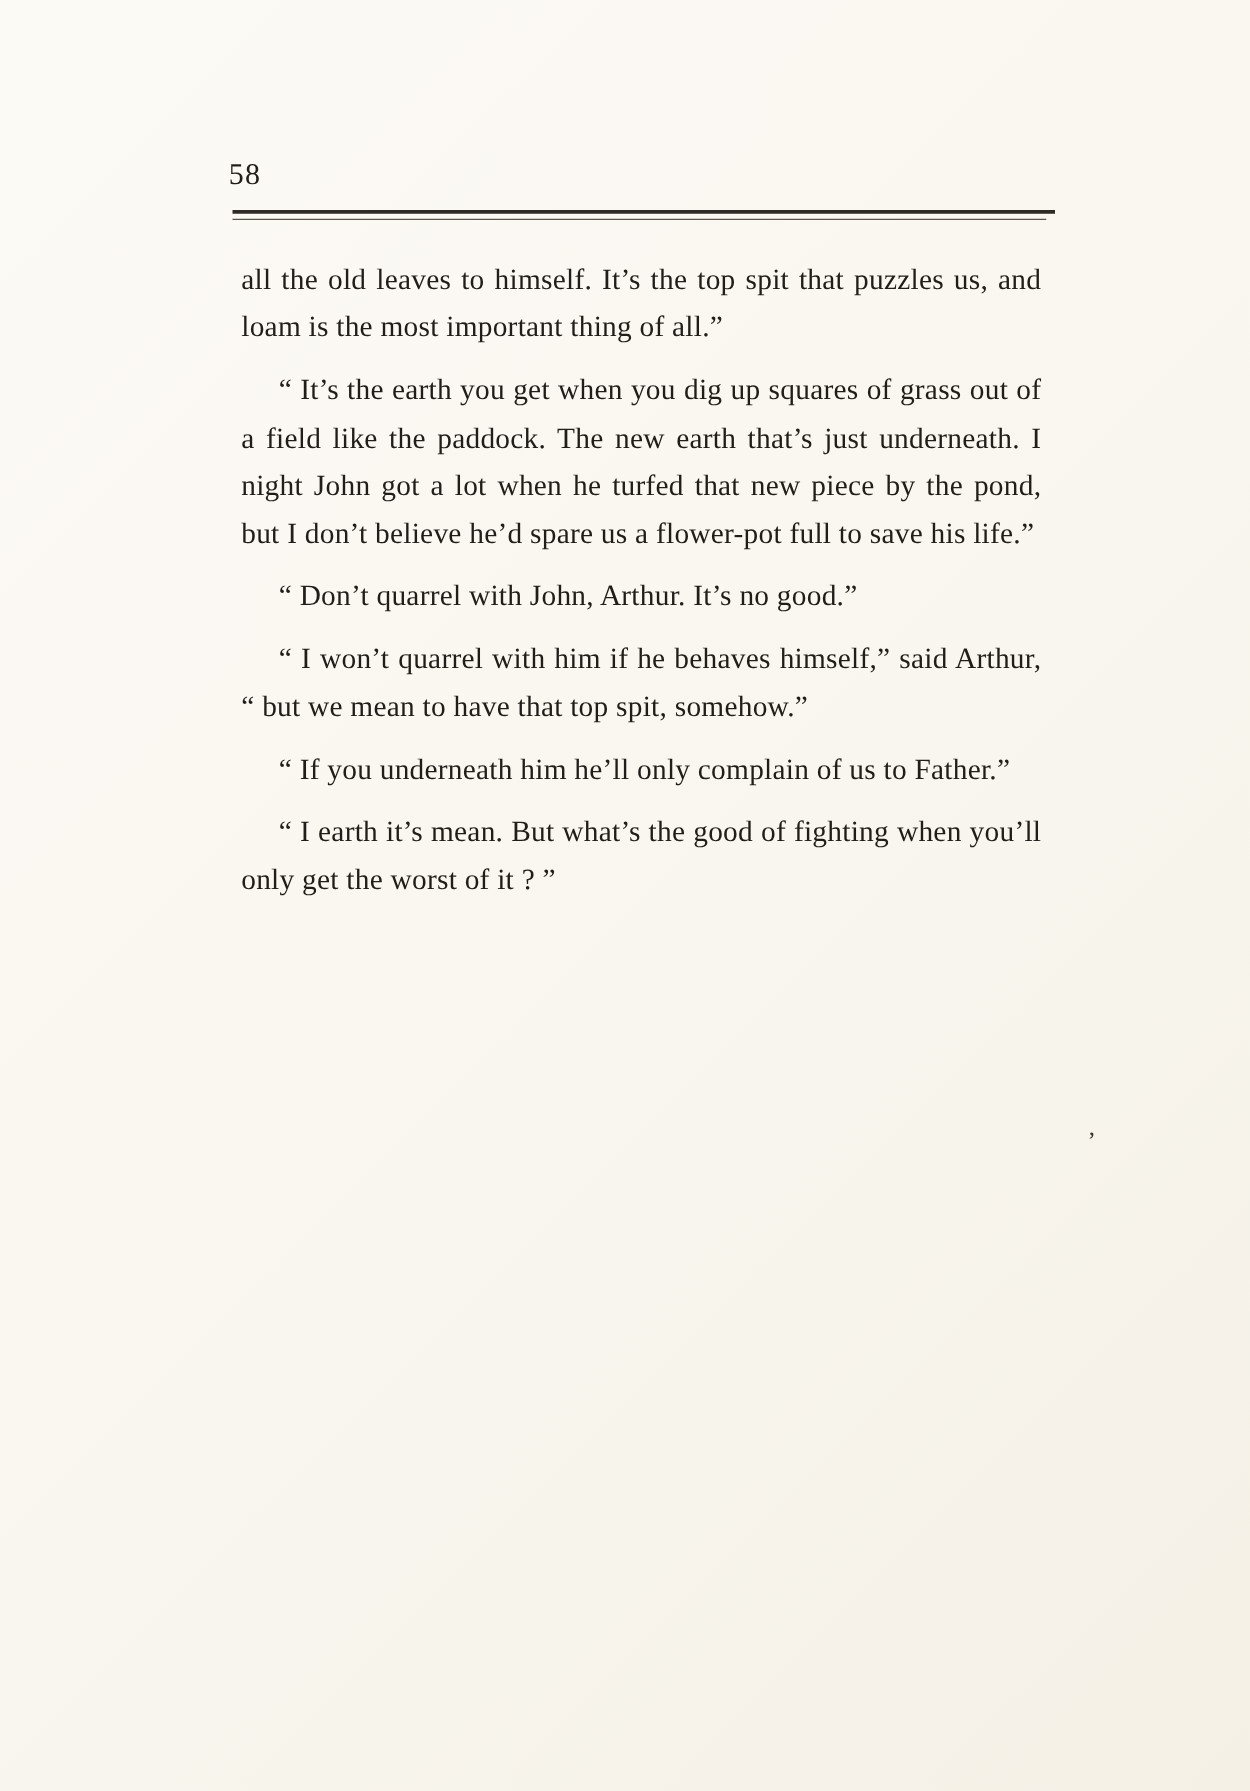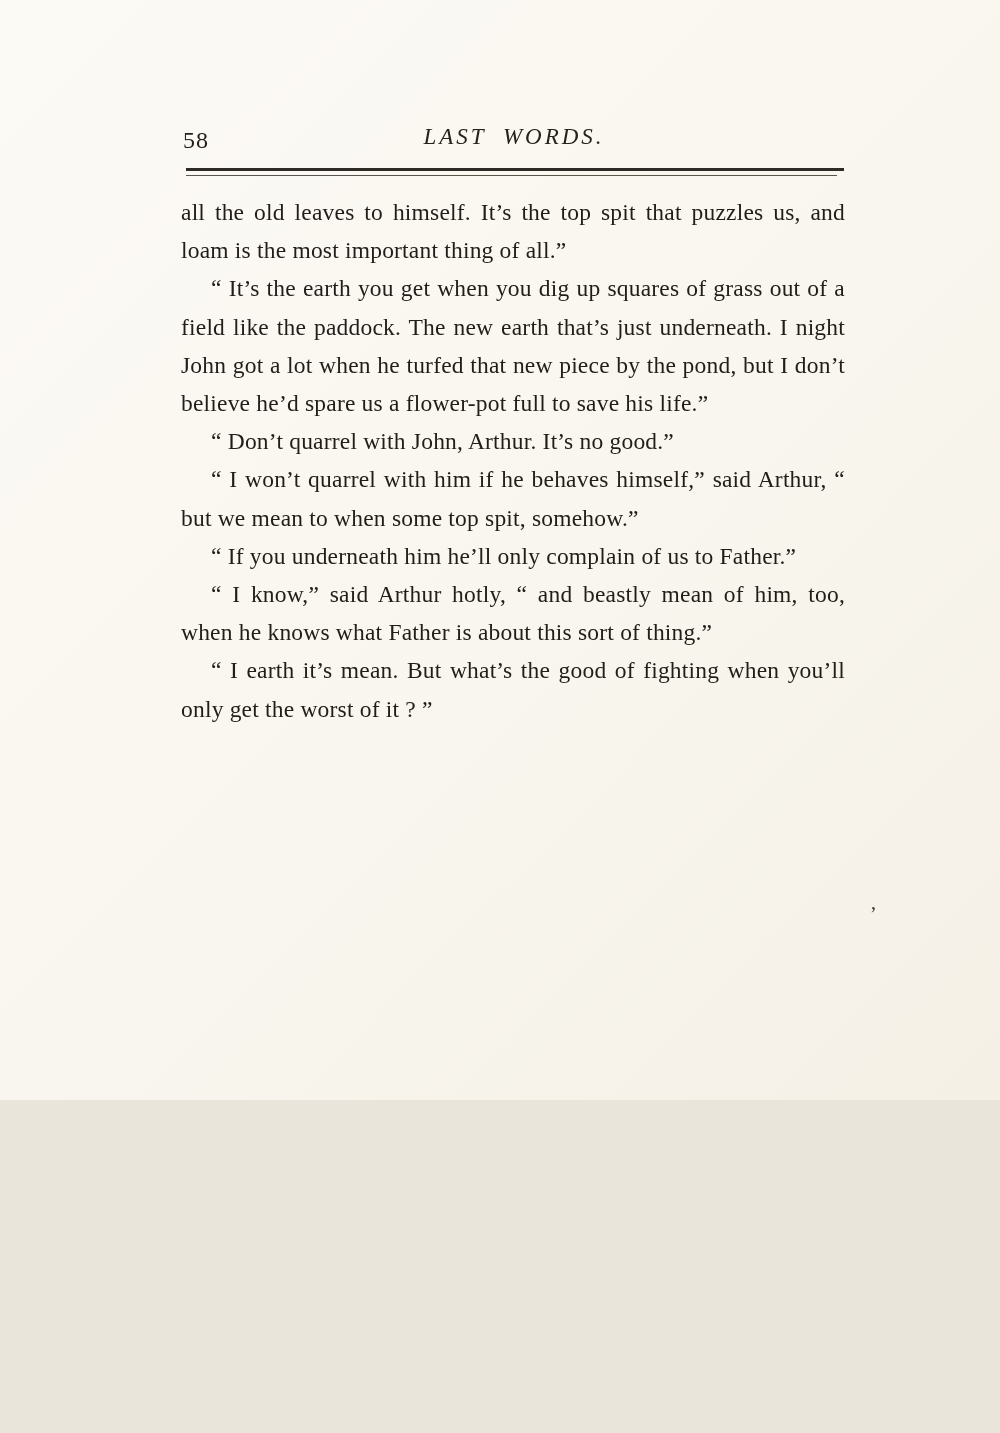--- a/index.html
+++ b/index.html
@@ -1,21 +1,21 @@
 <!DOCTYPE html>
 <html><head>
 <meta charset="utf-8">
 <style>
   html, body { margin: 0; padding: 0; }
   body { background: #e9e5da; }
 
   .page {
     position: relative;
     width: 1000px;
-    height: 1100px;
+    height: 1433px;
     margin: 0 auto;
     background: linear-gradient(135deg, #fcfaf5 0%, #f9f6ef 55%, #f4f0e6 100%);
     color: #211e19;
     font-family: "Liberation Serif", "DejaVu Serif", serif;
     overflow: hidden;
   }
 
   .header {
     position: absolute;
     top: 124px;
@@ -55,51 +55,49 @@
   .body-text {
     position: absolute;
     top: 193px;
     left: 181px;
     width: 664px;
     font-size: 23.5px;
     line-height: 38.2px;
     text-align: justify;
     letter-spacing: 0.2px;
   }
-  .para { margin: 0; }
+  .para { margin: 12px; }
   .para.indent { text-indent: 30px; }
 
   .artifact {
     position: absolute;
     top: 891px;
     right: 124px;
     font-size: 20px;
     color: #3a362f;
   }
 </style>
 </head>
 <body>
 
 <div class="page">
 
   <div class="header">
     <span class="page-number">58</span>
-    <span class="running-title">LAST WORDS.</span>
   </div>
 
   <div class="rule">
     <div class="rule-thick"></div>
     <div class="rule-thin"></div>
   </div>
 
   <div class="body-text" id="page-body">
       <p class="para">all the old leaves to himself.  It’s the top spit that puzzles us, and loam is the most important thing of all.”</p>
       <p class="para indent">“ It’s the earth you get when you dig up squares of grass out of a field like the paddock.  The new earth that’s just underneath.  I night John got a lot when he turfed that new piece by the pond, but I don’t believe he’d spare us a flower-pot full to save his life.”</p>
       <p class="para indent">“ Don’t quarrel with John, Arthur.  It’s no good.”</p>
-      <p class="para indent">“ I won’t quarrel with him if he behaves himself,” said Arthur, “ but we mean to when some top spit, somehow.”</p>
+      <p class="para indent">“ I won’t quarrel with him if he behaves himself,” said Arthur, “ but we mean to have that top spit, somehow.”</p>
       <p class="para indent">“ If you underneath him he’ll only complain of us to Father.”</p>
-      <p class="para indent">“ I know,” said Arthur hotly, “ and beastly mean of him, too, when he knows what Father is about this sort of thing.”</p>
       <p class="para indent">“ I earth it’s mean.  But what’s the good of fighting when you’ll only get the worst of  it ? ”</p>
     </div>
 
   <span class="artifact">,</span>
 
 </div>
 
 </body></html>

